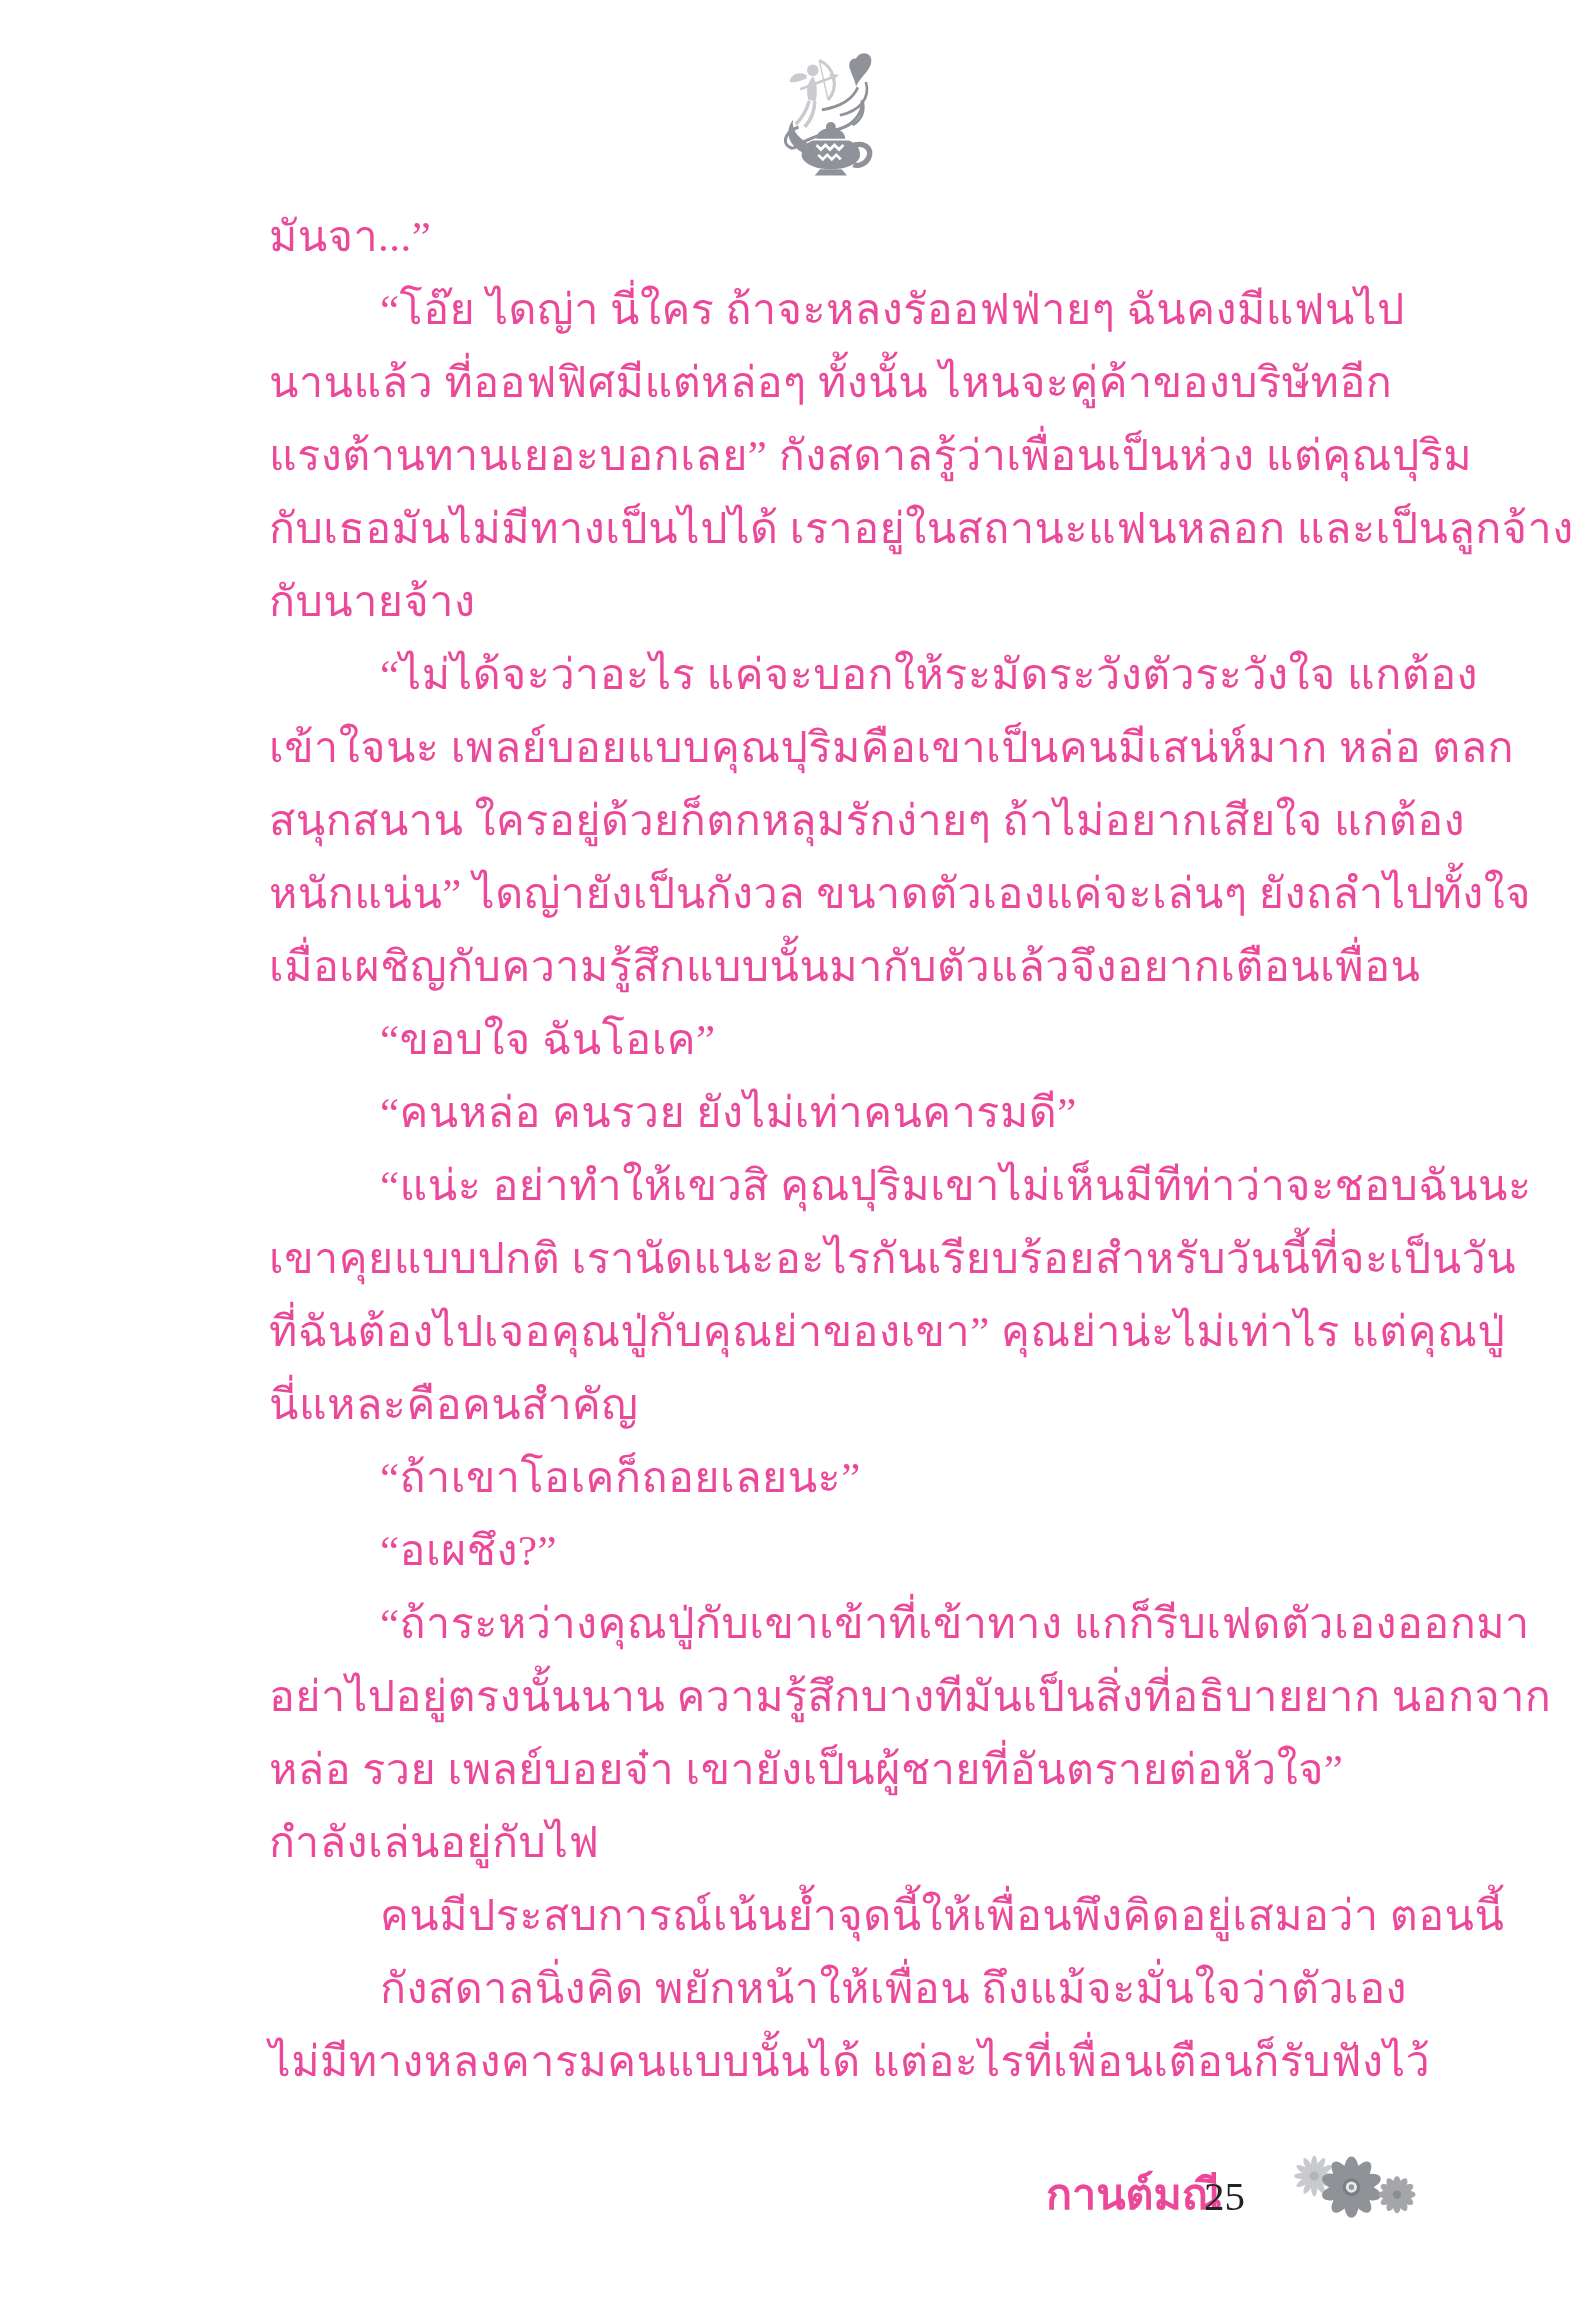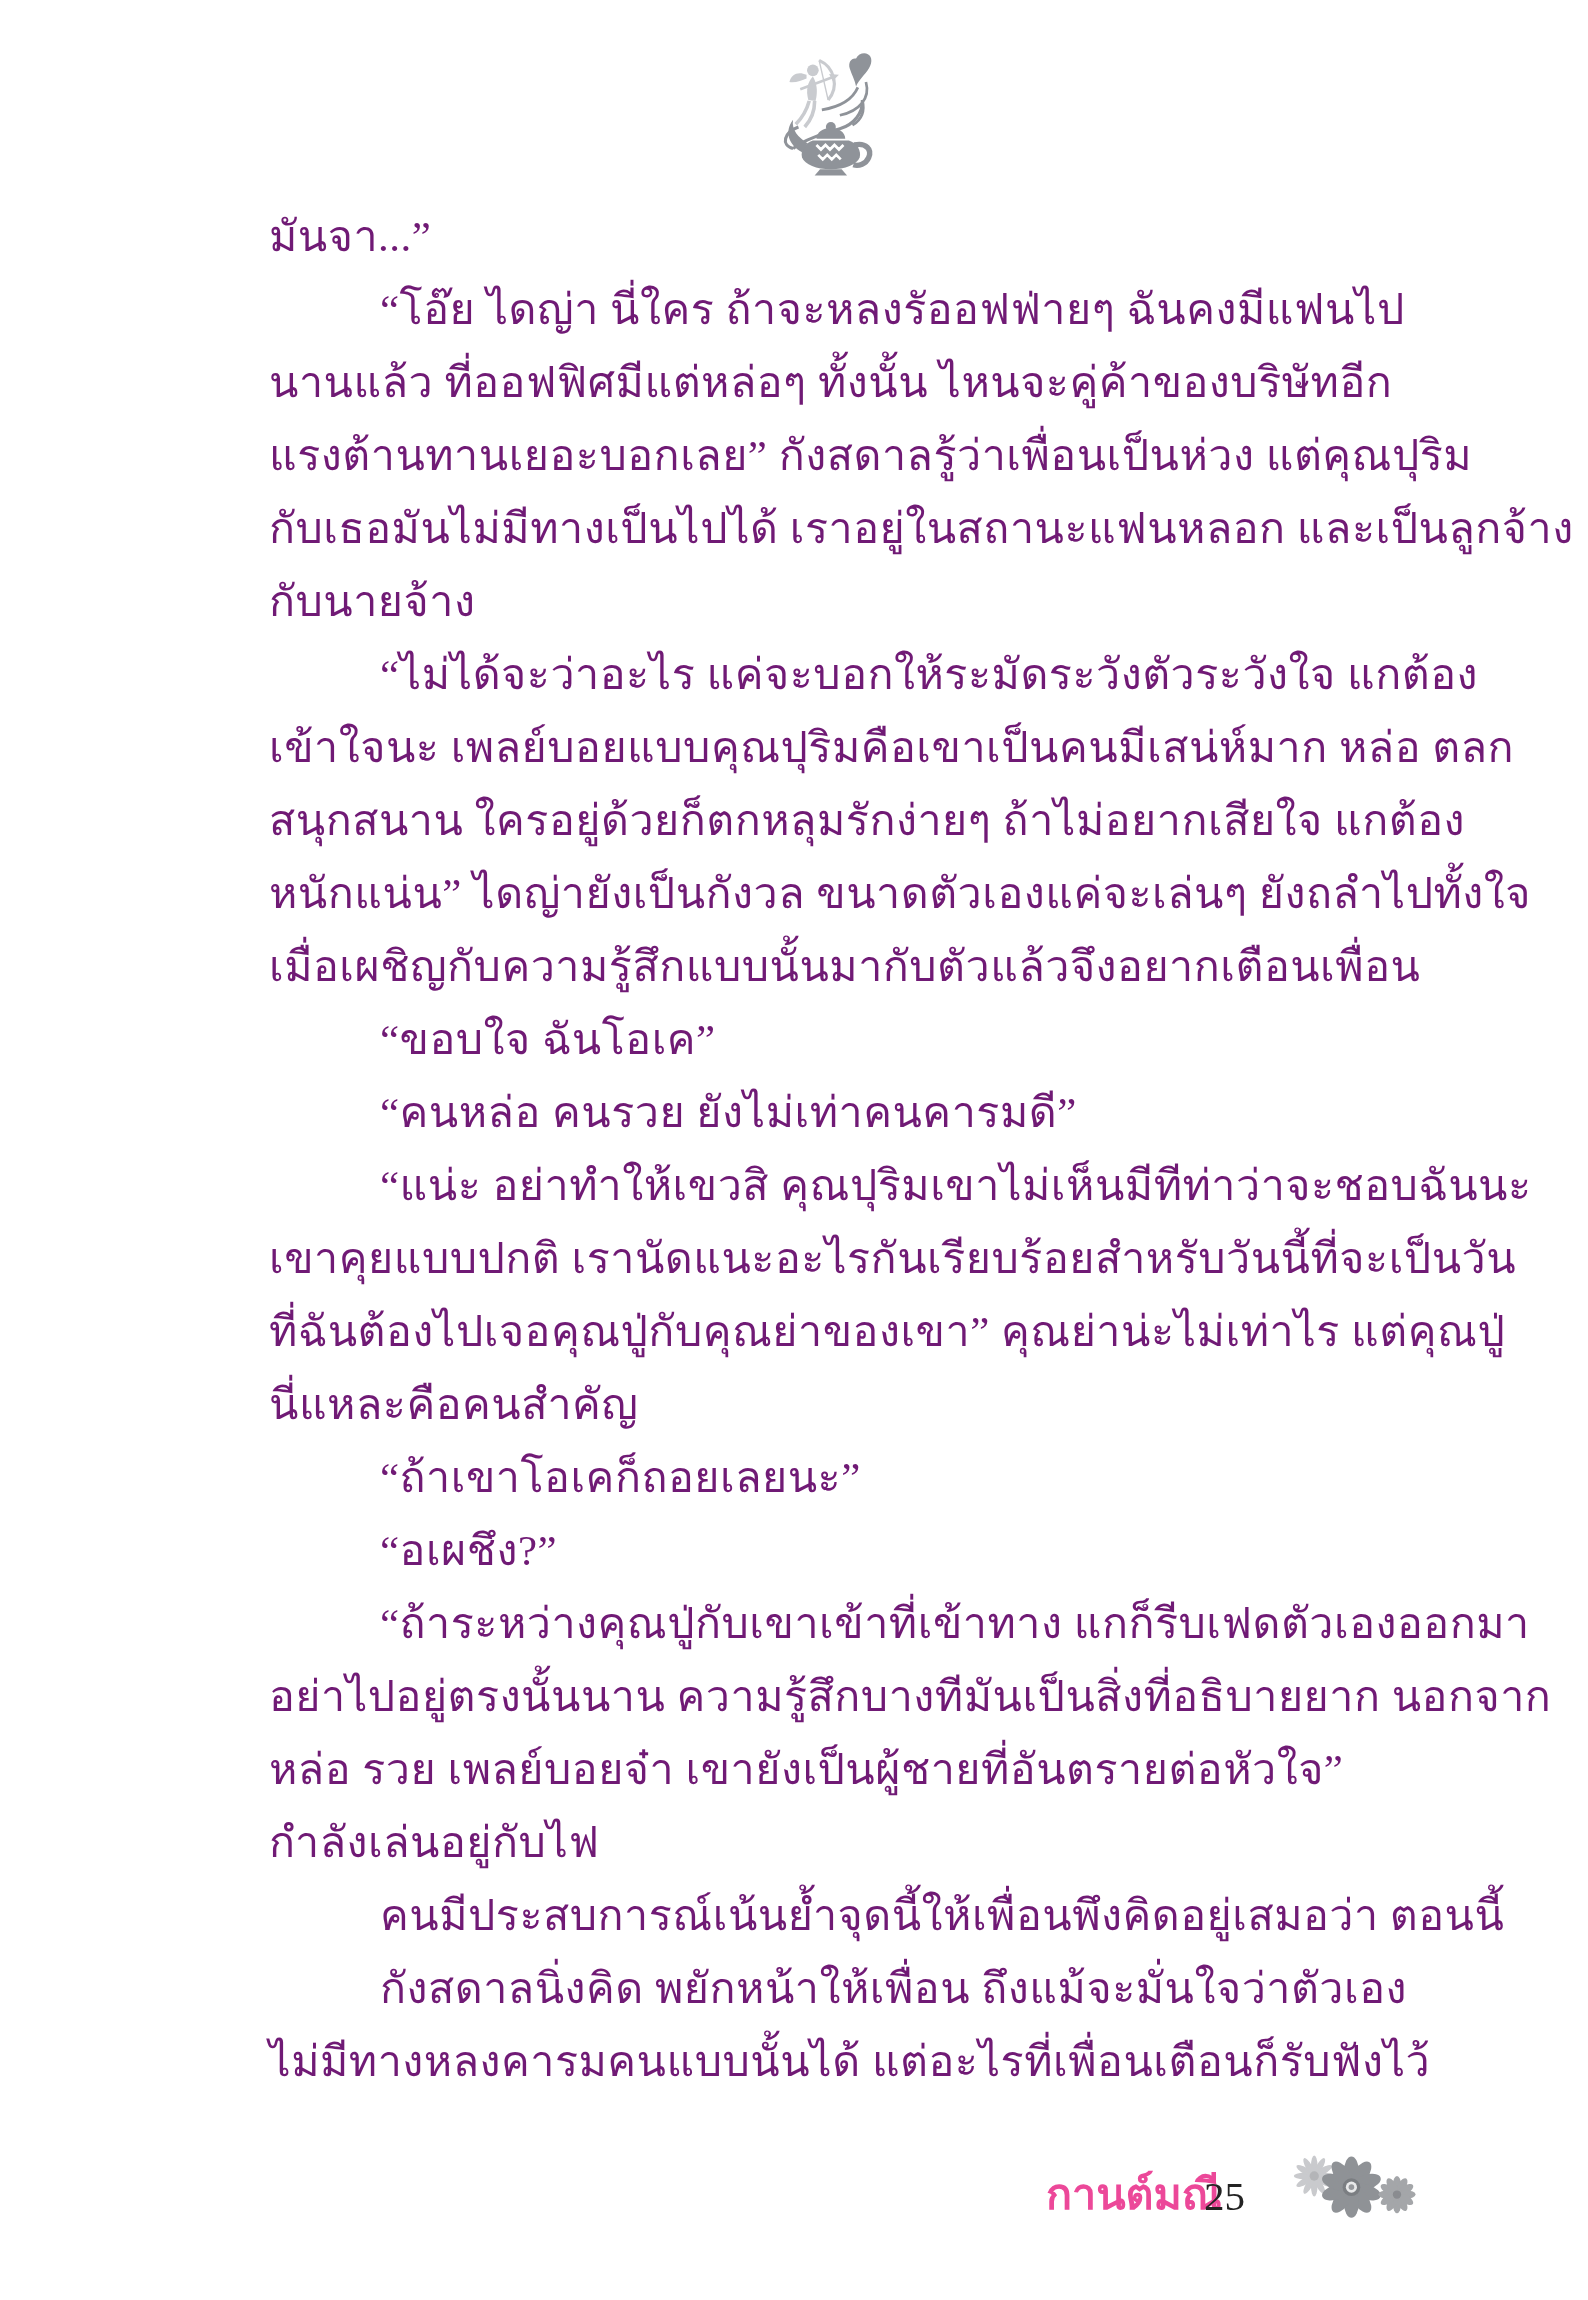--- a/index.html
+++ b/index.html
@@ -7,21 +7,21 @@
     width:1589px;height:2300px;position:relative;overflow:hidden;
     background:#ffffff;color:#1d1d1d;
     font-family:"Liberation Serif","DejaVu Serif",serif;
   }
   .page{position:absolute;inset:0;}
   
   .ornament{position:absolute;left:775px;top:46px;width:118px;height:135px;}
   
   .text-block{
     position:absolute;left:269px;top:200px;width:1153px;
-    font-size:43px;color:#701a75;
+    font-size:43px;color:#ec4899;
   }
   .line{height:73px;line-height:73px;white-space:nowrap;letter-spacing:0.5px;}
   .line.indent{padding-left:111px;}
   
   .footer-title{
     position:absolute;left:1046px;top:2169px;
     font-size:43px;font-weight:bold;line-height:52px;color:#ec4899;
   }
   .footer-num{
     position:absolute;left:1204px;top:2172px;

